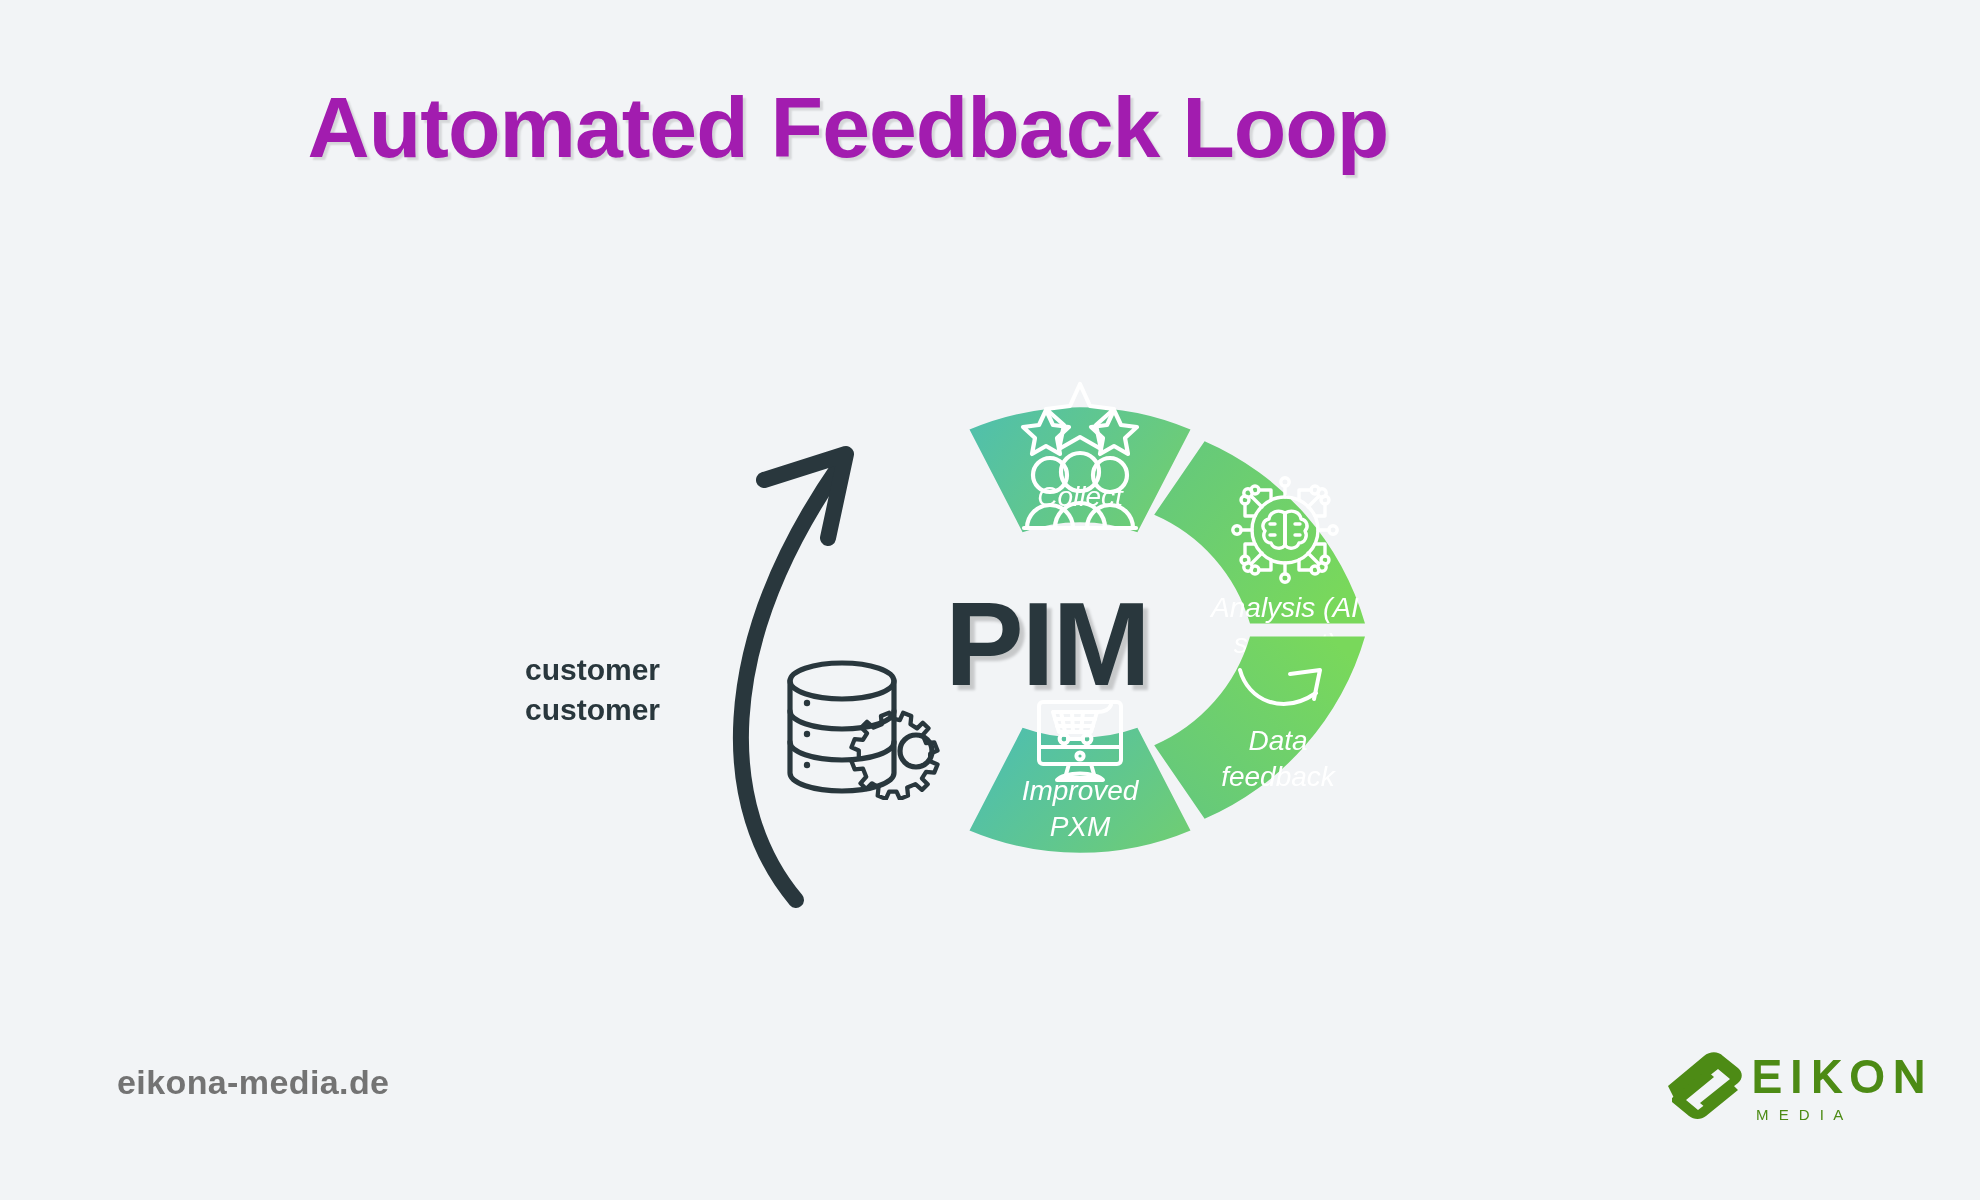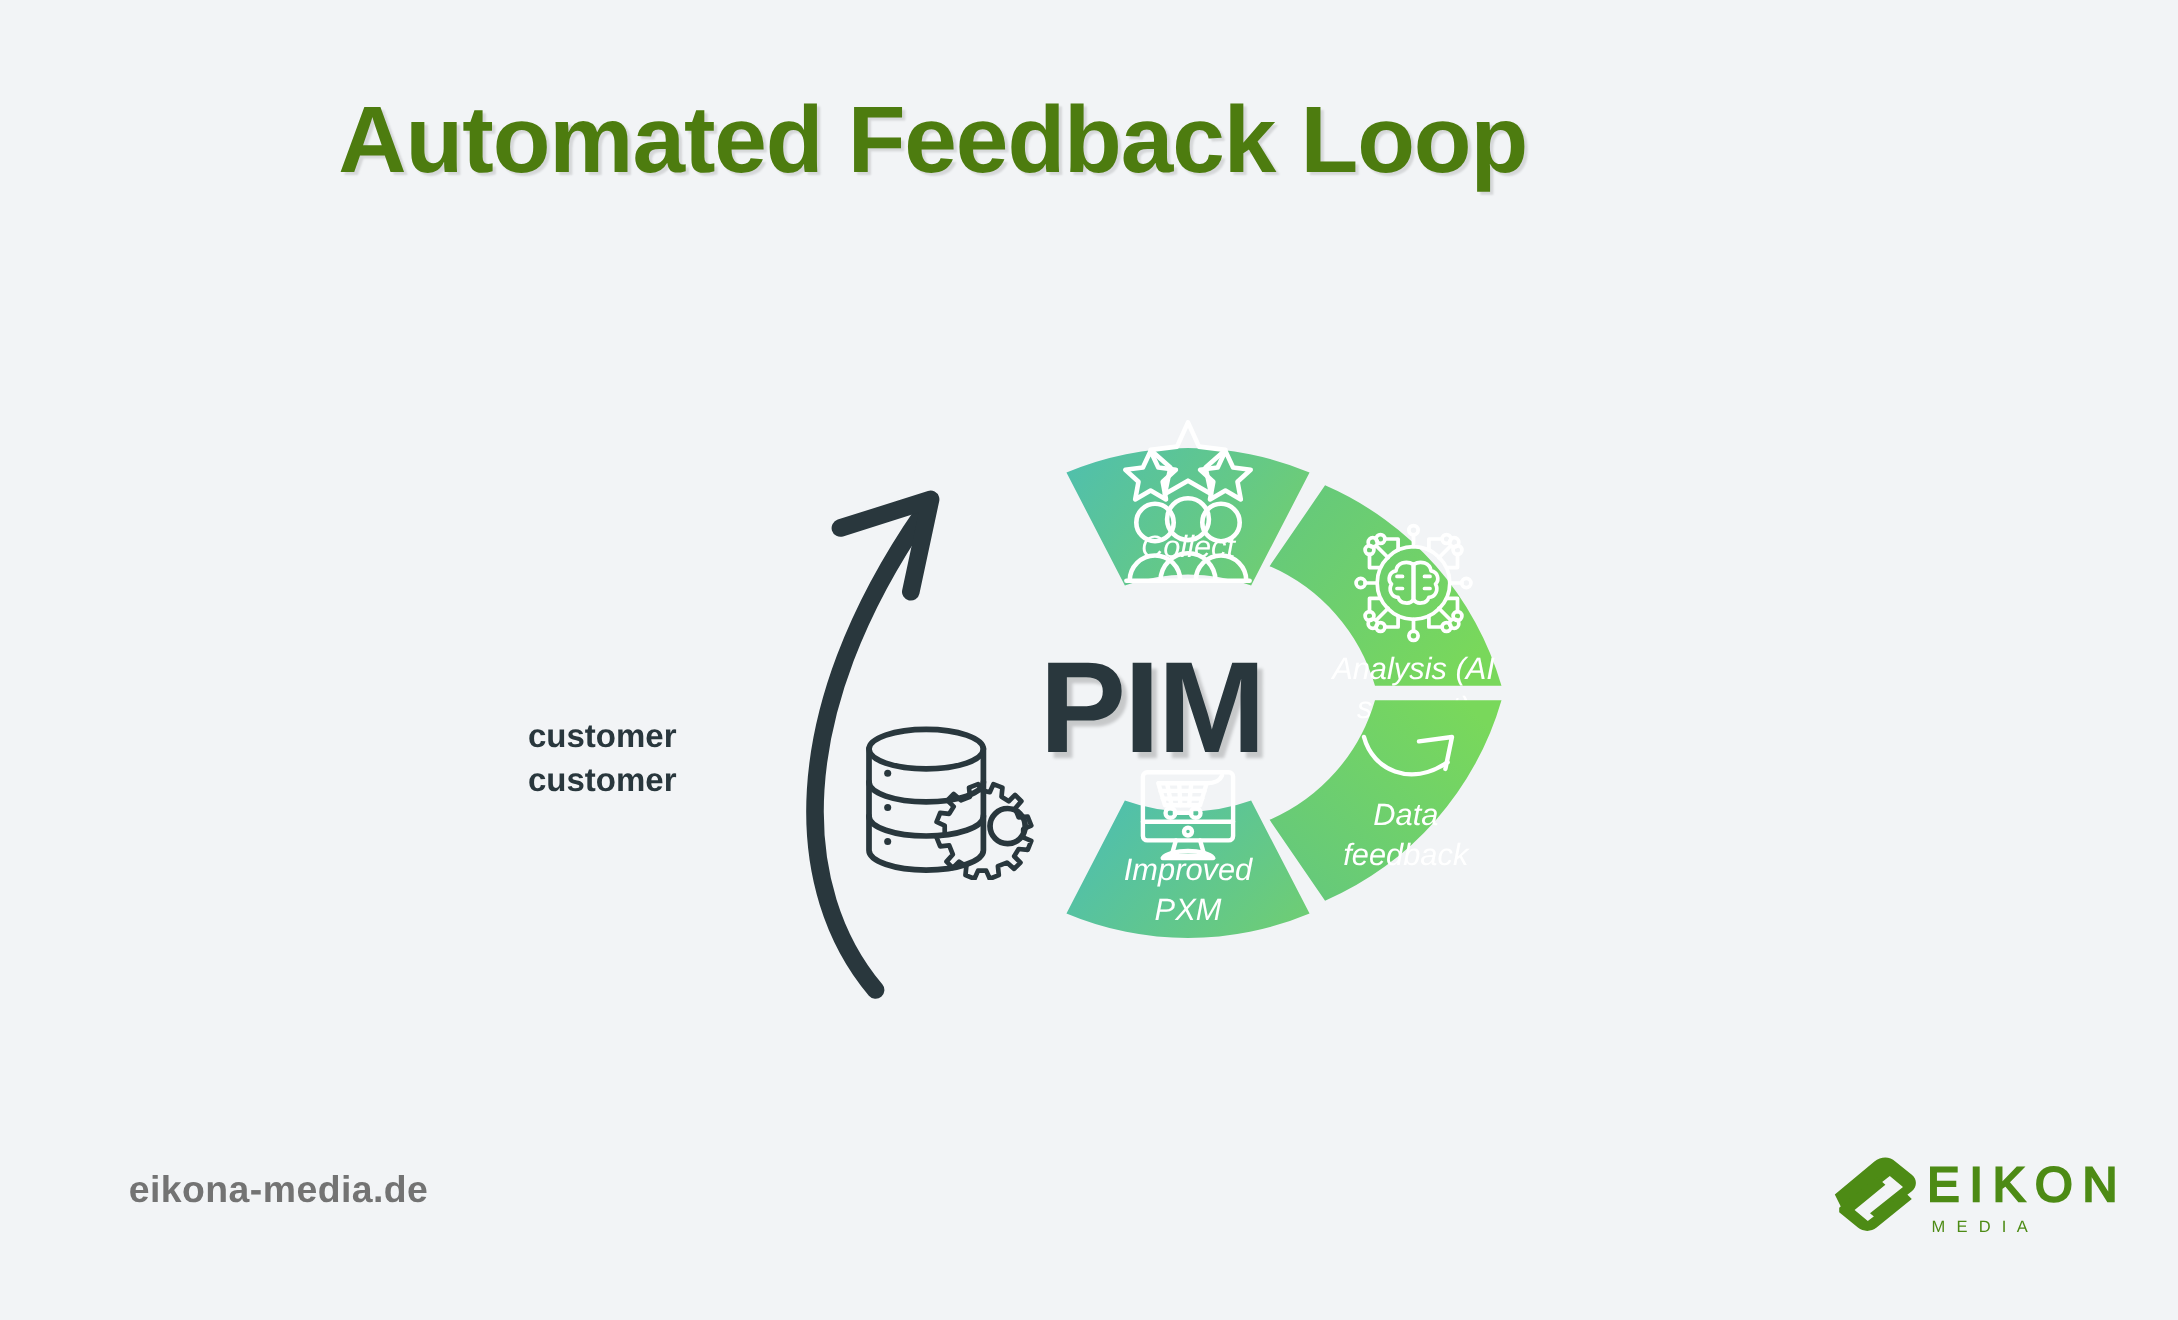--- a/index.html
+++ b/index.html
@@ -19,21 +19,21 @@
   #page-title {
     position: absolute;
     top: 78px;
     left: 0;
     width: 1696px;
     text-align: center;
     font-family: "Liberation Sans", sans-serif;
     font-size: 86px;
     font-weight: bold;
     letter-spacing: -1px;
-    color: #4d7c0f;
+    color: #a21caf;
     text-shadow: 3px 3px 2px rgba(0,0,0,0.12);
     white-space: nowrap;
   }
 
   
   #wheel-wrap {
     position: absolute;
     left: 780px;
     top: 330px;
     width: 600px;
@@ -75,21 +75,21 @@
     left: 660px;
     top: 440px;
     width: 230px;
     height: 480px;
   }
   #feedback-label {
     position: absolute;
     left: 480px;
     top: 650px;
     width: 180px;
-    text-align: left;
+    text-align: right;
     font-family: "Liberation Sans", sans-serif;
     font-size: 30px;
     font-weight: bold;
     color: #29373d;
     line-height: 1.32;
   }
 
   
   #footer-url {
     position: absolute;

